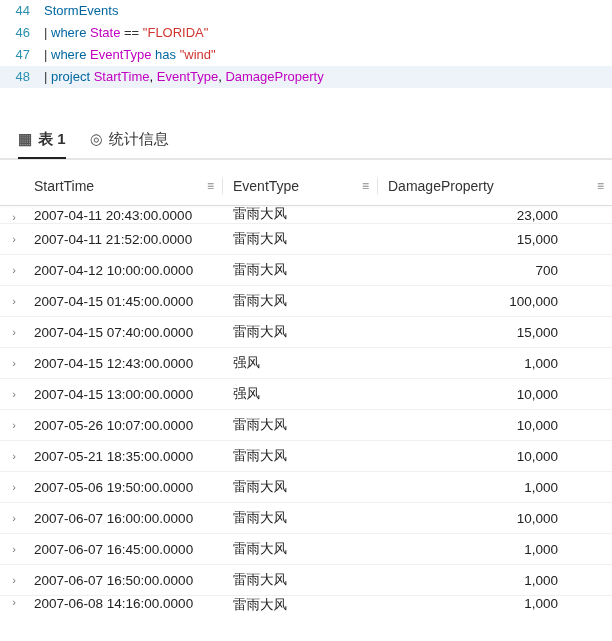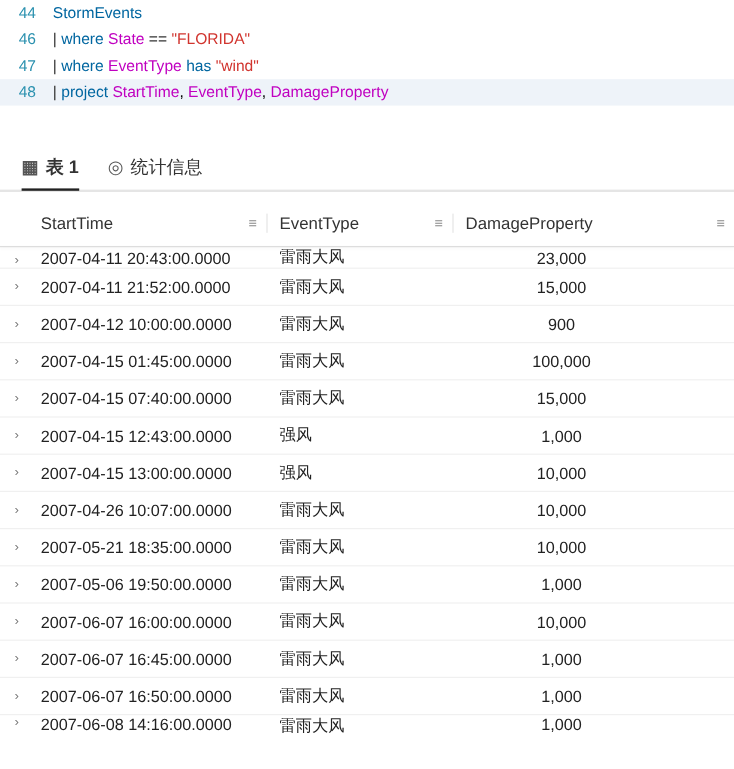--- a/index.html
+++ b/index.html
@@ -133,21 +133,21 @@
   }
   .expand {
     width: 28px;
     text-align: center;
     color: #777;
     font-size: 11px;
     cursor: pointer;
   }
   .cell-start { width: 195px; padding-left: 6px; }
   .cell-type  { width: 155px; padding-left: 10px; }
-  .cell-dmg   { flex: 1; padding-right: 54px; text-align: center; }
+  .cell-dmg   { flex: 1; padding-right: 54px; text-align: right; }
 </style>
 </head>
 <body>
 
 <div class="editor" id="editor">
     <div class="code-line">
       <div class="gutter">44</div>
       <div class="code"><span class="tok-id">StormEvents</span></div>
     </div>
     <div class="code-line">
@@ -201,21 +201,21 @@
     <div class="row">
       <div class="expand">›</div>
       <div class="cell-start">2007-04-11 21:52:00.0000</div>
       <div class="cell-type">雷雨大风</div>
       <div class="cell-dmg">15,000</div>
     </div>
     <div class="row">
       <div class="expand">›</div>
       <div class="cell-start">2007-04-12 10:00:00.0000</div>
       <div class="cell-type">雷雨大风</div>
-      <div class="cell-dmg">900</div>
+      <div class="cell-dmg">700</div>
     </div>
     <div class="row">
       <div class="expand">›</div>
       <div class="cell-start">2007-04-15 01:45:00.0000</div>
       <div class="cell-type">雷雨大风</div>
       <div class="cell-dmg">100,000</div>
     </div>
     <div class="row">
       <div class="expand">›</div>
       <div class="cell-start">2007-04-15 07:40:00.0000</div>
@@ -229,21 +229,21 @@
       <div class="cell-dmg">1,000</div>
     </div>
     <div class="row">
       <div class="expand">›</div>
       <div class="cell-start">2007-04-15 13:00:00.0000</div>
       <div class="cell-type">强风</div>
       <div class="cell-dmg">10,000</div>
     </div>
     <div class="row">
       <div class="expand">›</div>
-      <div class="cell-start">2007-04-26 10:07:00.0000</div>
+      <div class="cell-start">2007-05-26 10:07:00.0000</div>
       <div class="cell-type">雷雨大风</div>
       <div class="cell-dmg">10,000</div>
     </div>
     <div class="row">
       <div class="expand">›</div>
       <div class="cell-start">2007-05-21 18:35:00.0000</div>
       <div class="cell-type">雷雨大风</div>
       <div class="cell-dmg">10,000</div>
     </div>
     <div class="row">

